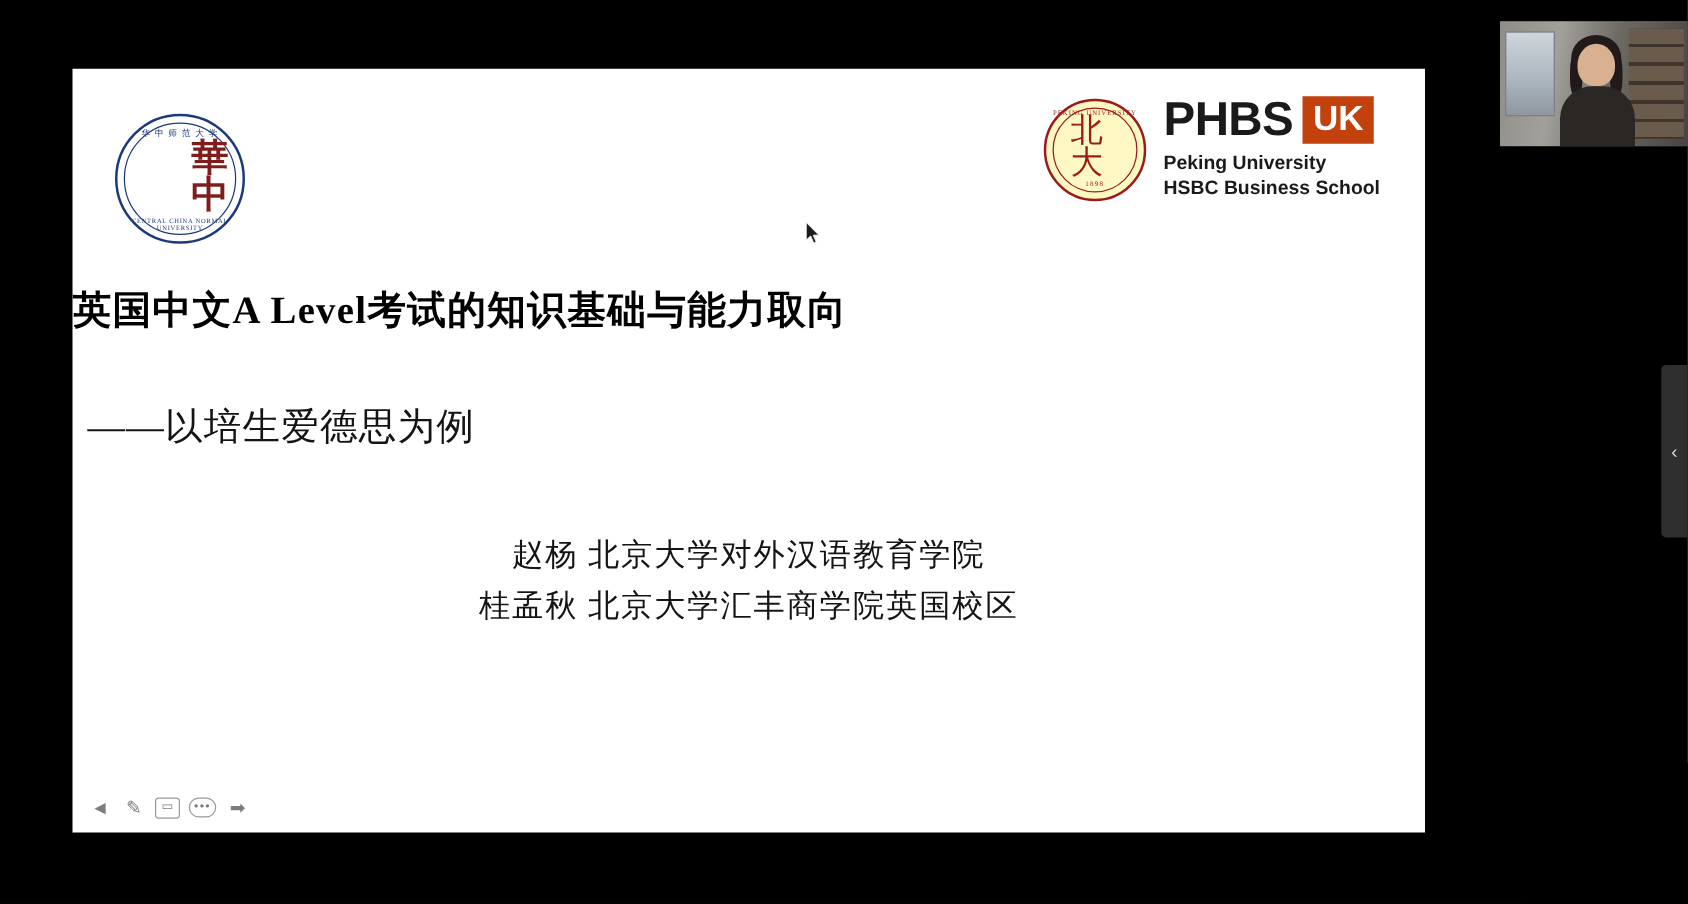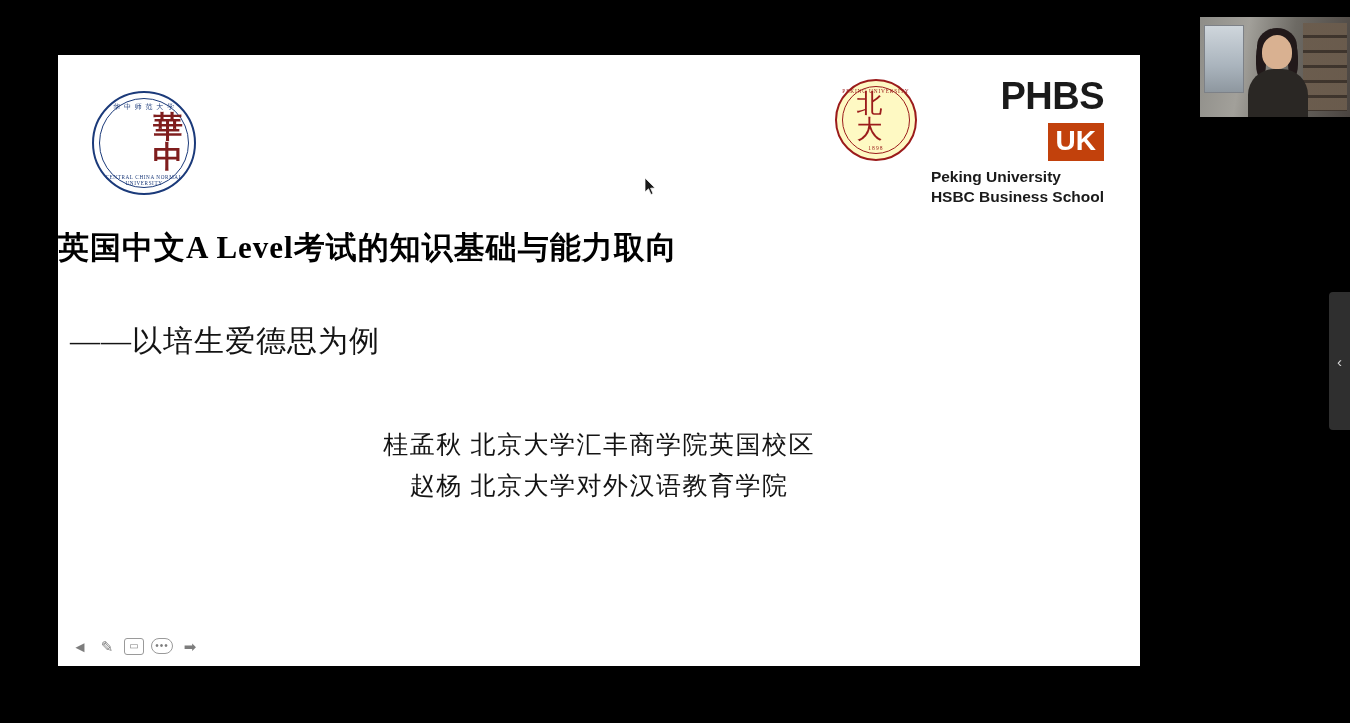--- a/index.html
+++ b/index.html
@@ -137,21 +137,20 @@
     font-size: 5.6px;
     color: #9b1b1b;
     letter-spacing: 1px;
     font-family: "Liberation Serif", serif;
   }
   .phbs-text { padding-top: 0px; }
   .phbs-row {
     display: flex;
     align-items: flex-end;
     gap: 8px;
-    flex-direction: column;
   }
   .phbs-word {
     font-size: 38px;
     font-weight: bold;
     letter-spacing: -0.5px;
     color: #1a1a1a;
     line-height: 1;
     font-family: "Liberation Sans", sans-serif;
   }
   .uk-badge {
@@ -384,22 +383,22 @@
           <span class="uk-badge">UK</span>
         </div>
         <div class="phbs-sub">Peking University</div>
         <div class="phbs-sub" style="margin-top:0">HSBC Business School</div>
       </div>
     </div>
 
     <div class="slide-title">英国中文A Level考试的知识基础与能力取向</div>
     <div class="slide-subtitle">——以培生爱德思为例</div>
     <div class="slide-authors">
+      <div>赵杨  北京大学对外汉语教育学院</div>
       <div>桂孟秋  北京大学汇丰商学院英国校区</div>
-      <div>赵杨  北京大学对外汉语教育学院</div>
     </div>
 
     <div class="slide-toolbar">
       <div class="tb-btn">◄</div>
       <div class="tb-btn">✎</div>
       <div class="tb-btn square">▭</div>
       <div class="tb-btn round">•••</div>
       <div class="tb-btn">➡</div>
     </div>
   </div>

